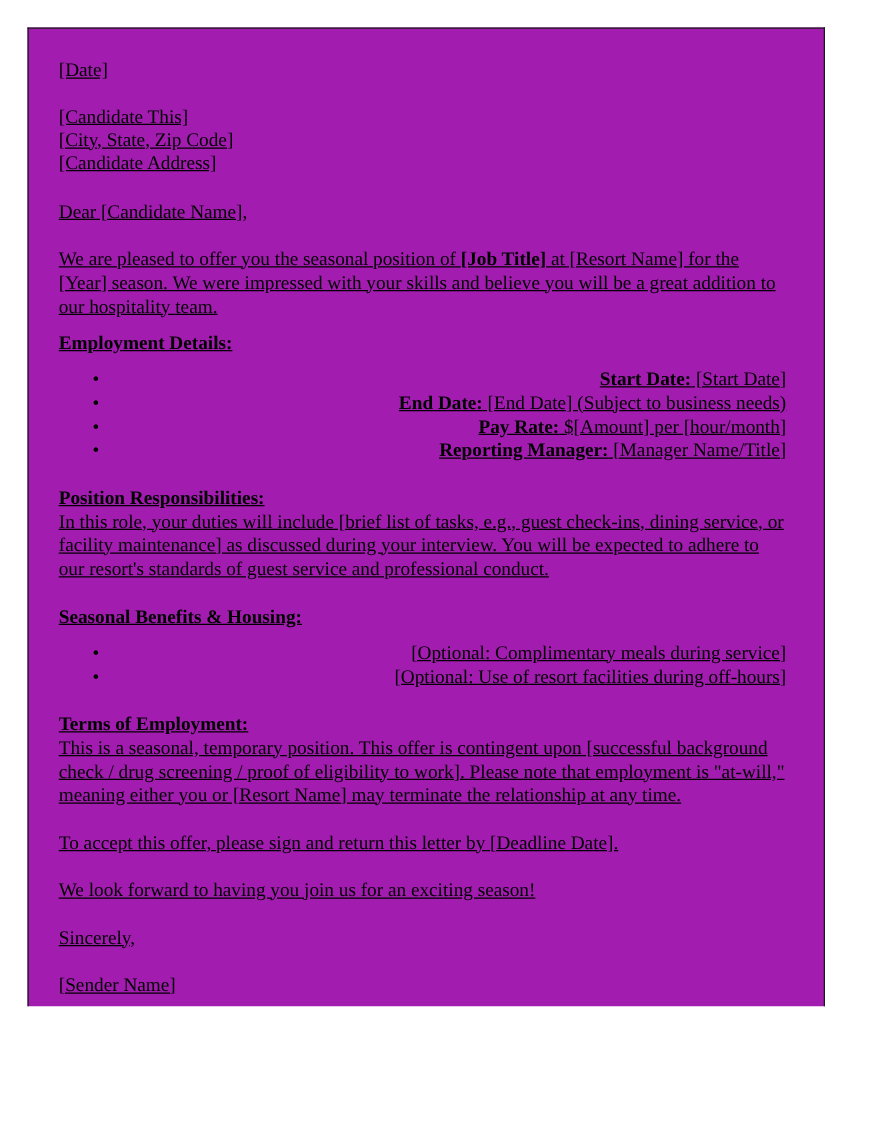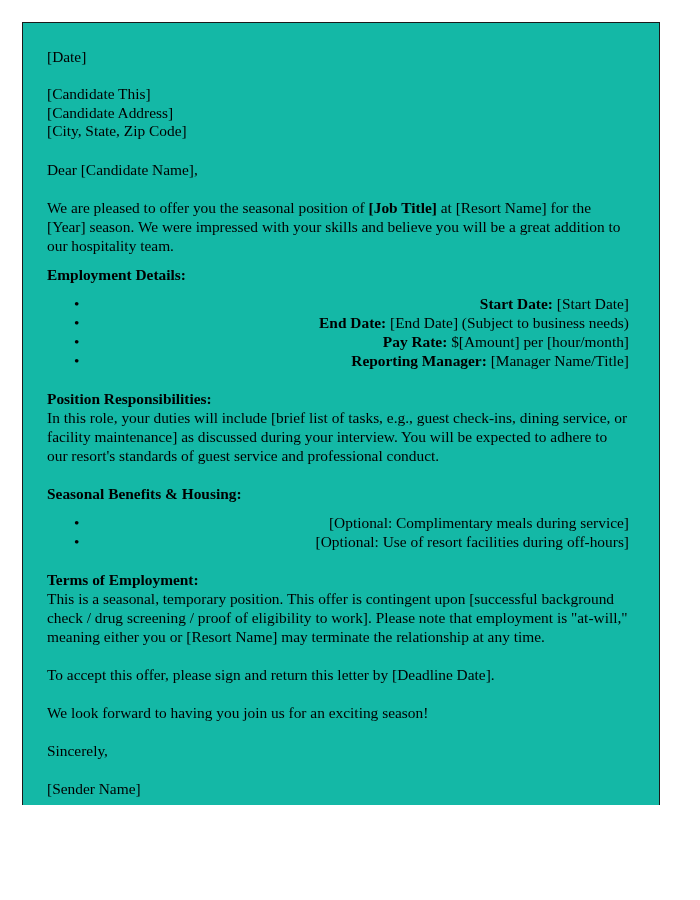--- a/index.html
+++ b/index.html
@@ -18,21 +18,22 @@
   .page {
     position: absolute;
     left: 22px;
     top: 22px;
     width: 638px;
     height: 783px;
     border: 1px solid #1a1a1a;
     border-bottom: none;
     box-sizing: border-box;
     overflow: hidden;
-    background: #14b8a6;
+    background: #a21caf;
+    text-decoration: underline;
   }
 
   .page-inner {
     padding: 24px 30px 0 24px;
     box-sizing: border-box;
   }
 
   .doc-line,
   .doc-para {
     font-size: 15.4px;
@@ -90,22 +91,22 @@
 
 <div class="page">
   <div class="page-inner">
 
     <p class="doc-line">[Date]</p>
 
     <div class="block-gap"></div>
 
     <div class="addr-block">
       <p class="doc-line">[Candidate This]</p>
+      <p class="doc-line">[City, State, Zip Code]</p>
       <p class="doc-line">[Candidate Address]</p>
-      <p class="doc-line">[City, State, Zip Code]</p>
     </div>
 
     <div class="block-gap"></div>
 
     <p class="doc-line">Dear [Candidate Name],</p>
 
     <div class="block-gap"></div>
 
     <p class="doc-para"><span>We are pleased to offer you the seasonal position of </span><span class="lbl">[Job Title]</span><span> at [Resort Name] for the [Year] season. We were impressed with your skills and believe you will be a great addition to our hospitality team.</span></p>
 

